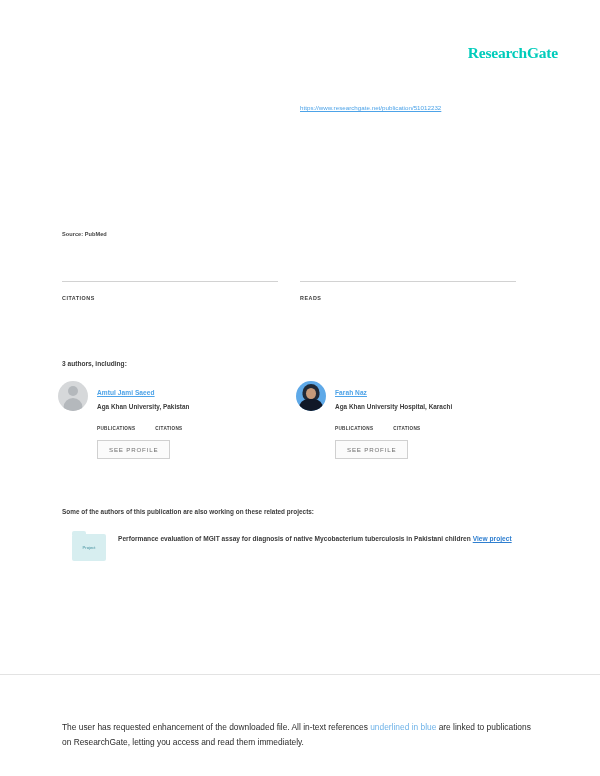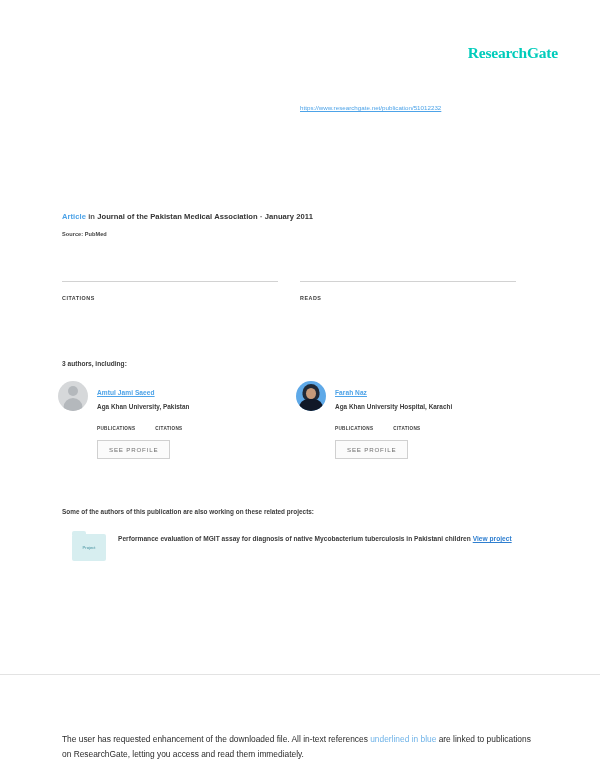--- a/index.html
+++ b/index.html
@@ -293,39 +293,32 @@
   }
   .footer {
     position: absolute;
     left: 62px;
     top: 704px;
     width: 480px;
     font-size: 8.4px;
     color: #2b2b2b;
     line-height: 15px;
   }
-  .footer .p2 { margin-top: 28px; }
+  .footer .p2 { margin-top: 16px; }
   .link-blue { color: #6fb3e8; }
 </style>
 </head>
 <body>
 
 <div class="page">
 
   <div class="rg-logo">ResearchGate</div>
 
   <a class="pub-url" href="#">https://www.researchgate.net/publication/51012232</a>
 
-  <div class="article-line">
-    <span class="kw">Article</span>
-    <span class="sep">in</span>
-    <span>Journal of the Pakistan Medical Association</span>
-    <span class="sep">·</span>
-    <span>January 2011</span>
-  </div>
 
   <div class="source-line">Source: PubMed</div>
 
   <div class="metric metric-citations">
     <div class="rule"></div>
     <div class="value"></div>
     <div class="label">CITATIONS</div>
   </div>
 
   <div class="metric metric-reads">

